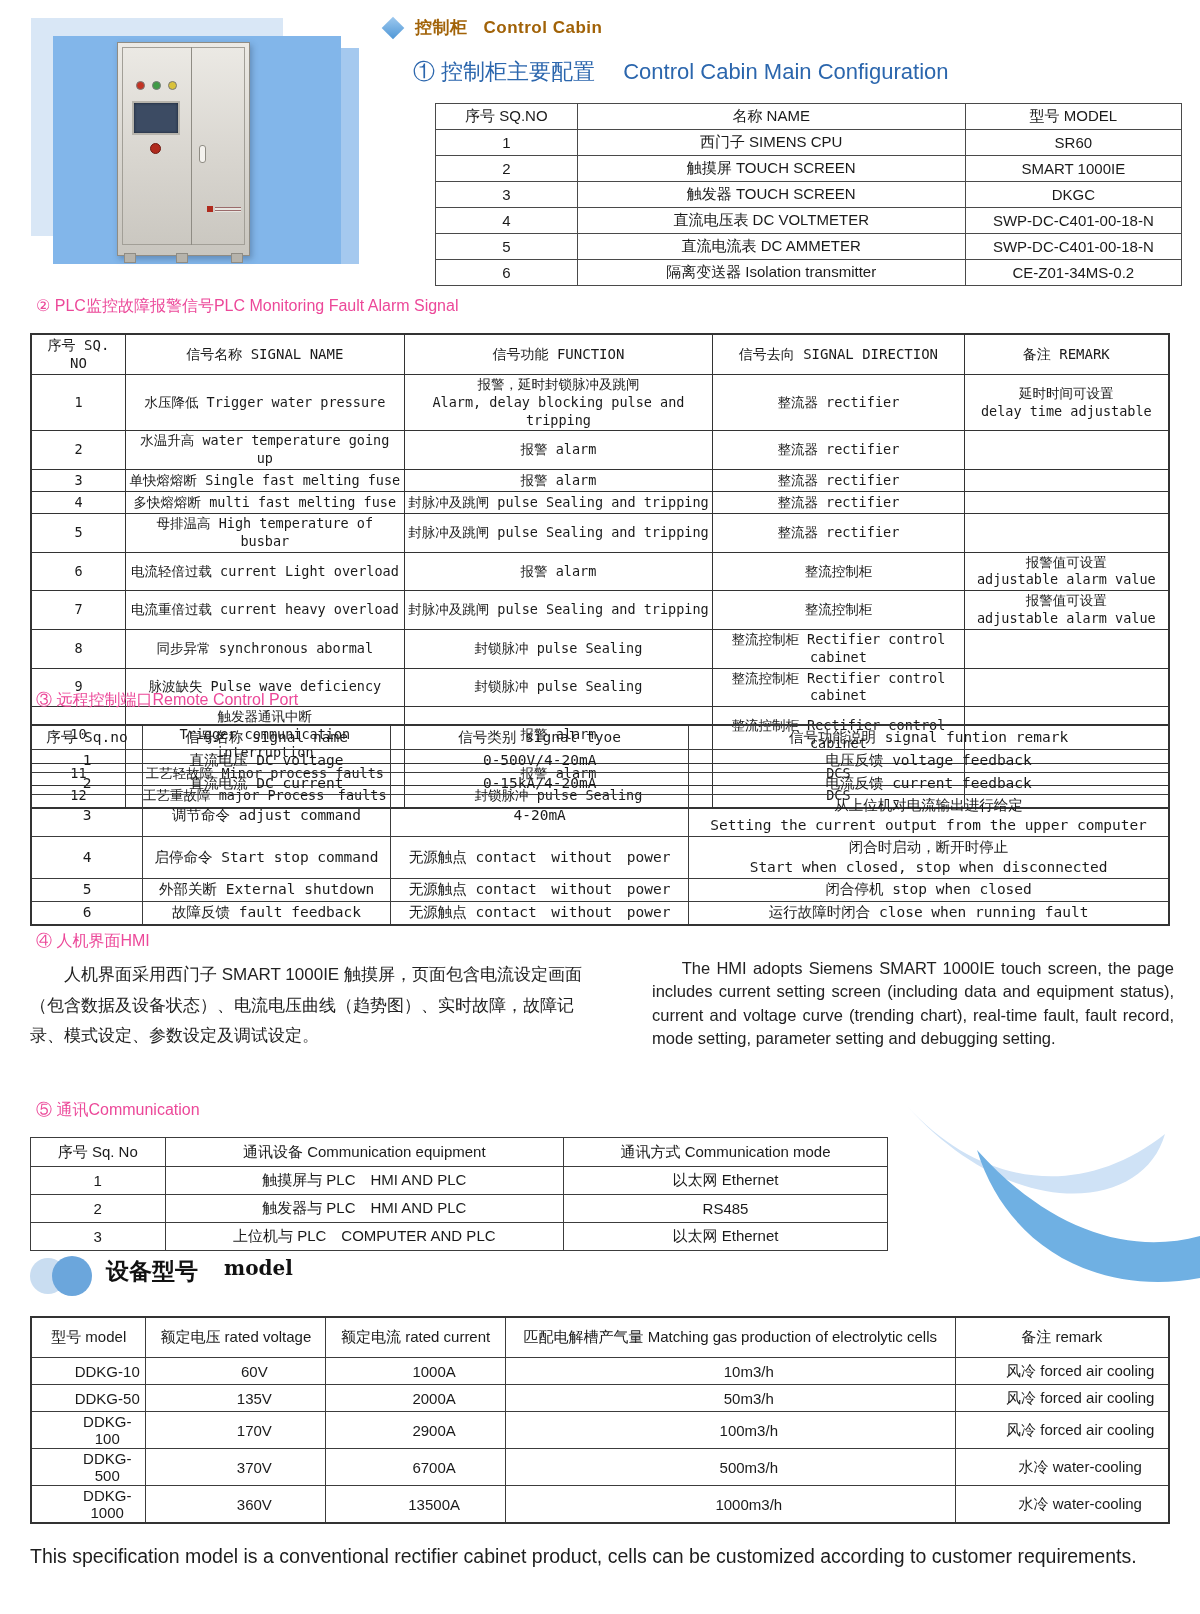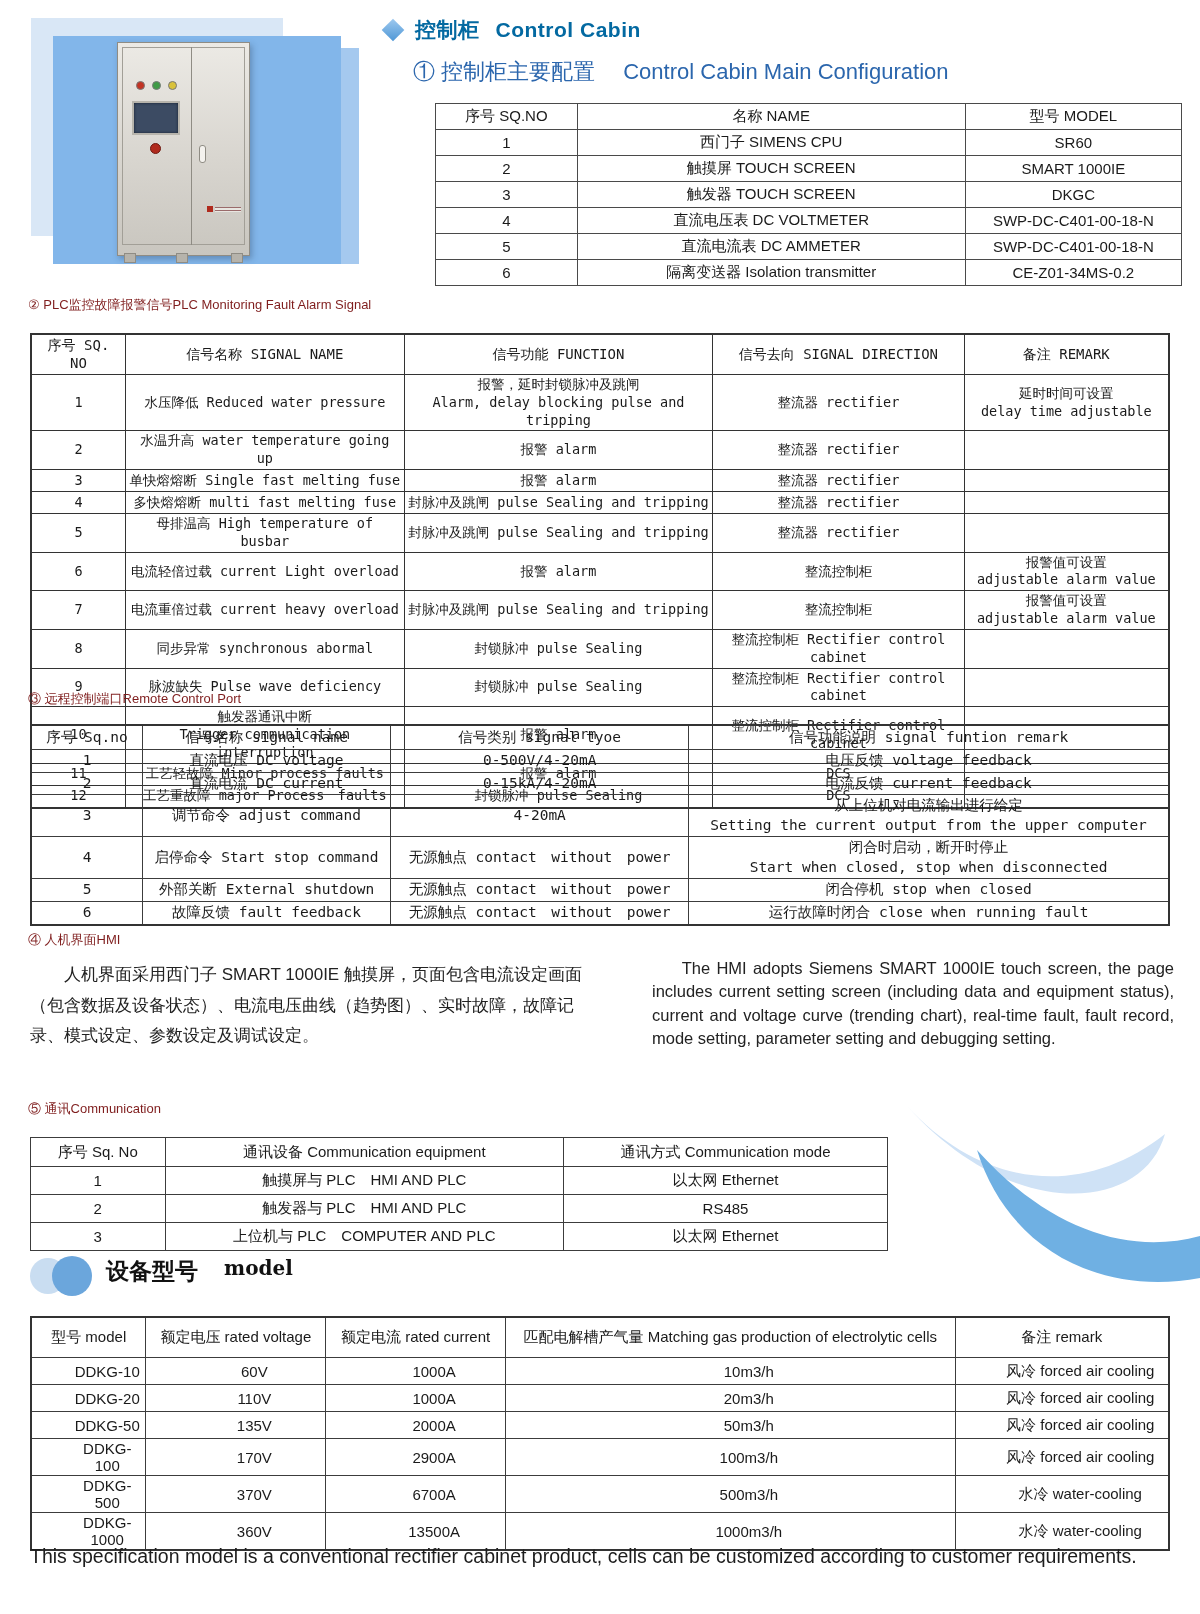--- a/index.html
+++ b/index.html
@@ -29,24 +29,24 @@
   .cab .logo{position:absolute;left:68%;top:162px;width:34px;height:8px;display:flex;align-items:center;}
   .cab .logo .mark{width:6px;height:6px;background:#b02a1d;margin-right:2px;}
   .cab .logo .txt{flex:1;height:5px;background:repeating-linear-gradient(180deg,#9a6b6b 0 1px,#e8e6e1 1px 3px);}
   .cab .foot{position:absolute;bottom:-8px;width:10px;height:8px;background:#b6b3ab;border:1px solid #8f8c84;}
   .cab .foot.f1{left:6px;}.cab .foot.f2{left:58px;}.cab .foot.f3{right:6px;}
 
   
   .title-row{position:absolute;left:385px;top:16px;display:flex;align-items:center;}
   .diamond{width:16px;height:16px;background:linear-gradient(135deg,#9ec9ef 0%,#4f97d6 100%);
            transform:rotate(45deg);margin-right:14px;}
-  .title-text{font-size:21px;font-weight:bold;color:#0369a1;letter-spacing:.5px;}
+  .title-text{font-size:17px;font-weight:bold;color:#a16207;letter-spacing:.5px;}
   .title-text .en{margin-left:16px;}
   .subtitle{position:absolute;left:413px;top:57px;font-size:22px;color:#2b66ad;}
-  .sec-heading{position:absolute;left:28px;font-size:13px;color:#7f1d1d;}
+  .sec-heading{position:absolute;left:36px;font-size:16px;color:#ec4899;}
   .model-heading{position:absolute;left:30px;top:1256px;display:flex;align-items:flex-start;}
   .bubbles{position:relative;width:64px;height:40px;margin-right:12px;}
   .bubbles .b1{position:absolute;left:0;top:2px;width:36px;height:36px;border-radius:50%;background:#c9ddf1;}
   .bubbles .b2{position:absolute;left:22px;top:0;width:40px;height:40px;border-radius:50%;background:#6ba6dc;}
   .model-heading .cn{font-size:23px;font-weight:bold;color:#111;}
   .model-heading .en{font-size:20px;font-weight:bold;margin-left:26px;
                      font-family:"DejaVu Serif",serif;color:#111;}
 
   
   table{border-collapse:collapse;table-layout:fixed;}
@@ -182,21 +182,21 @@
           <th>序号 SQ. NO</th>
           <th>信号名称 SIGNAL NAME</th>
           <th>信号功能 FUNCTION</th>
           <th>信号去向 SIGNAL DIRECTION</th>
           <th>备注 REMARK</th>
         </tr>
       </thead>
       <tbody>
         <tr>
           <td>1</td>
-          <td>水压降低 Reduced water pressure</td>
+          <td>水压降低 Trigger water pressure</td>
           <td>报警，延时封锁脉冲及跳闸
 Alarm, delay blocking pulse and tripping</td>
           <td>整流器 rectifier</td>
           <td>延时时间可设置
 delay time adjustable</td>
         </tr>
         <tr>
           <td>2</td>
           <td>水温升高 water temperature going up</td>
           <td>报警 alarm</td>
@@ -406,27 +406,20 @@
       </thead>
       <tbody>
         <tr>
           <td>DDKG-10</td>
           <td>60V</td>
           <td>1000A</td>
           <td>10m3/h</td>
           <td>风冷 forced air cooling</td>
         </tr>
         <tr>
-          <td>DDKG-20</td>
-          <td>110V</td>
-          <td>1000A</td>
-          <td>20m3/h</td>
-          <td>风冷 forced air cooling</td>
-        </tr>
-        <tr>
           <td>DDKG-50</td>
           <td>135V</td>
           <td>2000A</td>
           <td>50m3/h</td>
           <td>风冷 forced air cooling</td>
         </tr>
         <tr>
           <td>DDKG-100</td>
           <td>170V</td>
           <td>2900A</td>

